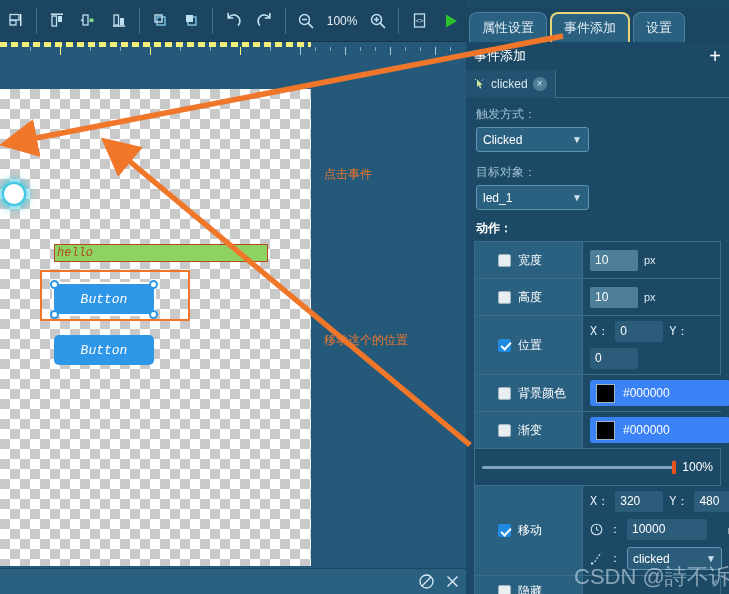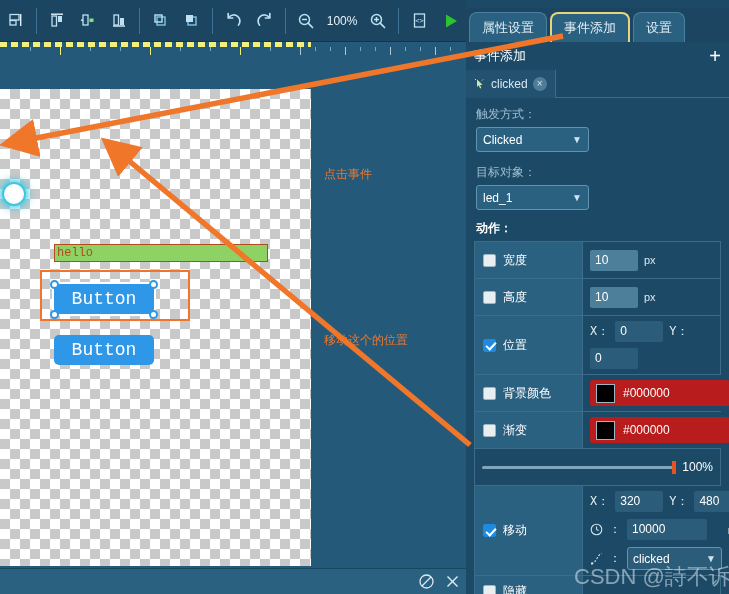--- a/index.html
+++ b/index.html
@@ -63,20 +63,21 @@
     position: absolute; left: 0; top: 6px; width: 311px;
     text-align: center; color: #f2f07a; font-size: 11px;
   }
 
   
   #canvas-wrap {
     position: absolute; left: 0; top: 64px;
     width: 466px; height: 504px;
     background: #24597a;
     overflow: hidden;
+    font-style: italic;
   }
   #canvas {
     position: absolute; left: 0; top: 25px;
     width: 311px; height: 477px;
     background-color: #ffffff;
     background-image:
       linear-gradient(45deg, #c9c9c9 25%, transparent 25%, transparent 75%, #c9c9c9 75%, #c9c9c9),
       linear-gradient(45deg, #c9c9c9 25%, transparent 25%, transparent 75%, #c9c9c9 75%, #c9c9c9);
     background-size: 20px 20px;
     background-position: 0 0, 10px 10px;
@@ -105,21 +106,21 @@
     position: absolute; left: 40px; top: 181px;
     width: 150px; height: 51px;
     border: 2px solid #f0762a;
   }
   .btn-widget {
     position: absolute;
     background: #2e97e8;
     border-radius: 5px;
     color: #ffffff;
     font-family: "Liberation Mono", monospace;
-    font-size: 18px;
+    font-size: 13px;
     display: flex; align-items: center; justify-content: center;
   }
   #btn1 {
     left: 54px; top: 195px; width: 100px; height: 30px;
     outline: 2px solid #ffffff;
   }
   #btn2 { left: 54px; top: 246px; width: 100px; height: 30px; }
   .handle {
     position: absolute; width: 9px; height: 9px;
     background: #ffffff; border: 2px solid #2e97e8;
@@ -225,21 +226,21 @@
     margin: 0 8px; border: 1px solid #3b6d8b;
   }
   .act-row {
     display: flex; min-height: 37px;
     border-bottom: 1px solid #3b6d8b;
   }
   .act-row:last-child { border-bottom: none; justify-content: center; }
   .act-left {
     width: 108px; flex: none;
     display: flex; align-items: center; gap: 7px;
-    padding-left: 8px;
+    padding-left: 23px;
     border-right: 1px solid #3b6d8b;
     background: #2a6181;
   }
   .act-right {
     flex: 1; display: flex; align-items: center;
     padding: 5px 7px; gap: 6px; flex-wrap: wrap;
     background: #1c4a66;
   }
   .cbx {
     width: 13px; height: 13px; flex:none;
@@ -258,21 +259,21 @@
   .txtin {
     background: #4d7f9b; border: none; border-radius: 2px;
     color: #ffffff; font-size: 12px;
     height: 21px; width: 48px;
     padding: 0 5px; line-height: 21px;
   }
   .txtin.dark { background:#2b5c79; }
   .unit { color:#dce9f1; font-size: 11px; }
   .axis { color:#e4eff6; font-size: 12px; font-family:"Liberation Mono", monospace; }
   .swatch-wrap {
-    background:#b91c1c; border-radius:3px; height:26px; width:140px;
+    background:#3b82f6; border-radius:3px; height:26px; width:140px;
     display:flex; align-items:center; gap:8px; padding:0 6px;
   }
   .swatch { width:19px; height:19px; background:#000000; border:1px solid #9fb5c2; }
   .hexval { color:#ffffff; font-size:12px; }
   .slider-wrap { display:flex; align-items:center; gap:6px; width:100%; }
   .slider-track {
     flex:1; height:3px; background:#7fa4bb; border-radius:2px; position:relative;
   }
   .slider-knob {
     position:absolute; right:0; top:-5px;

